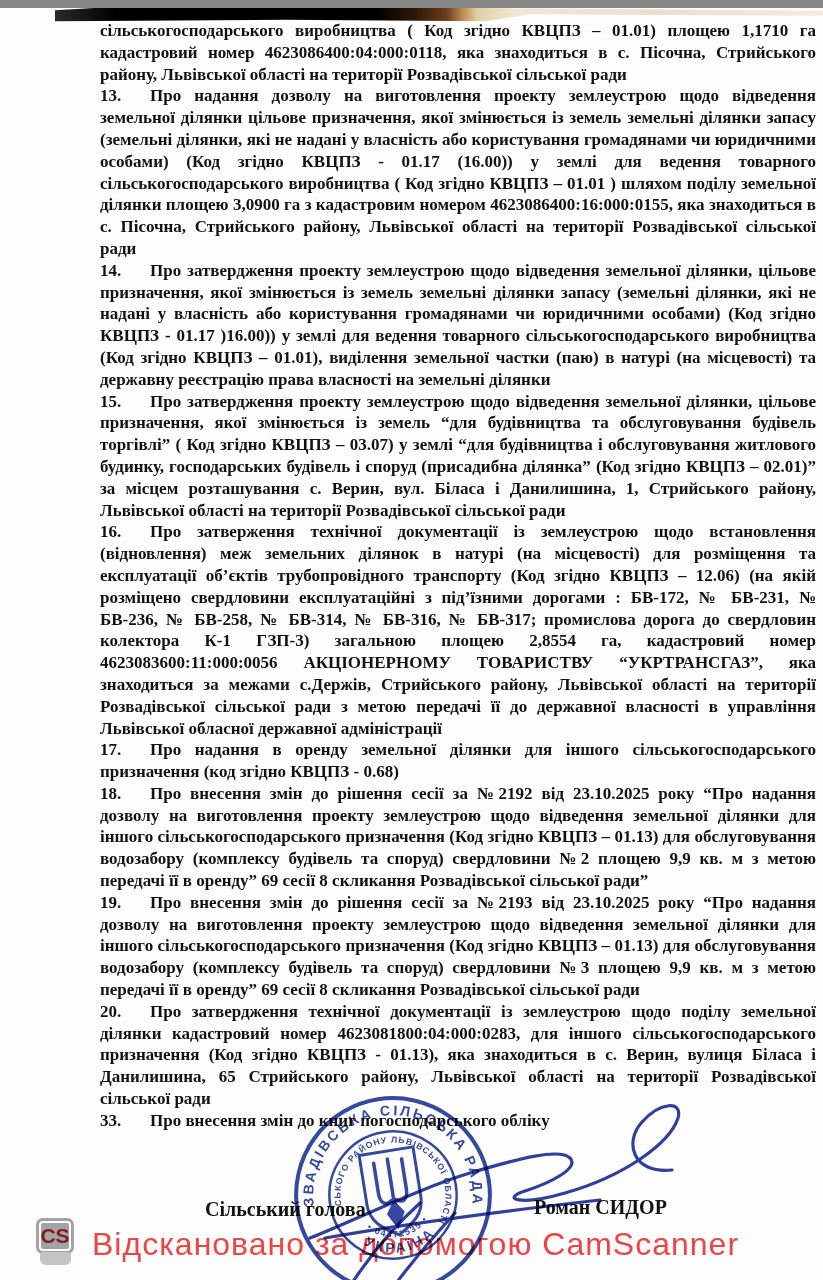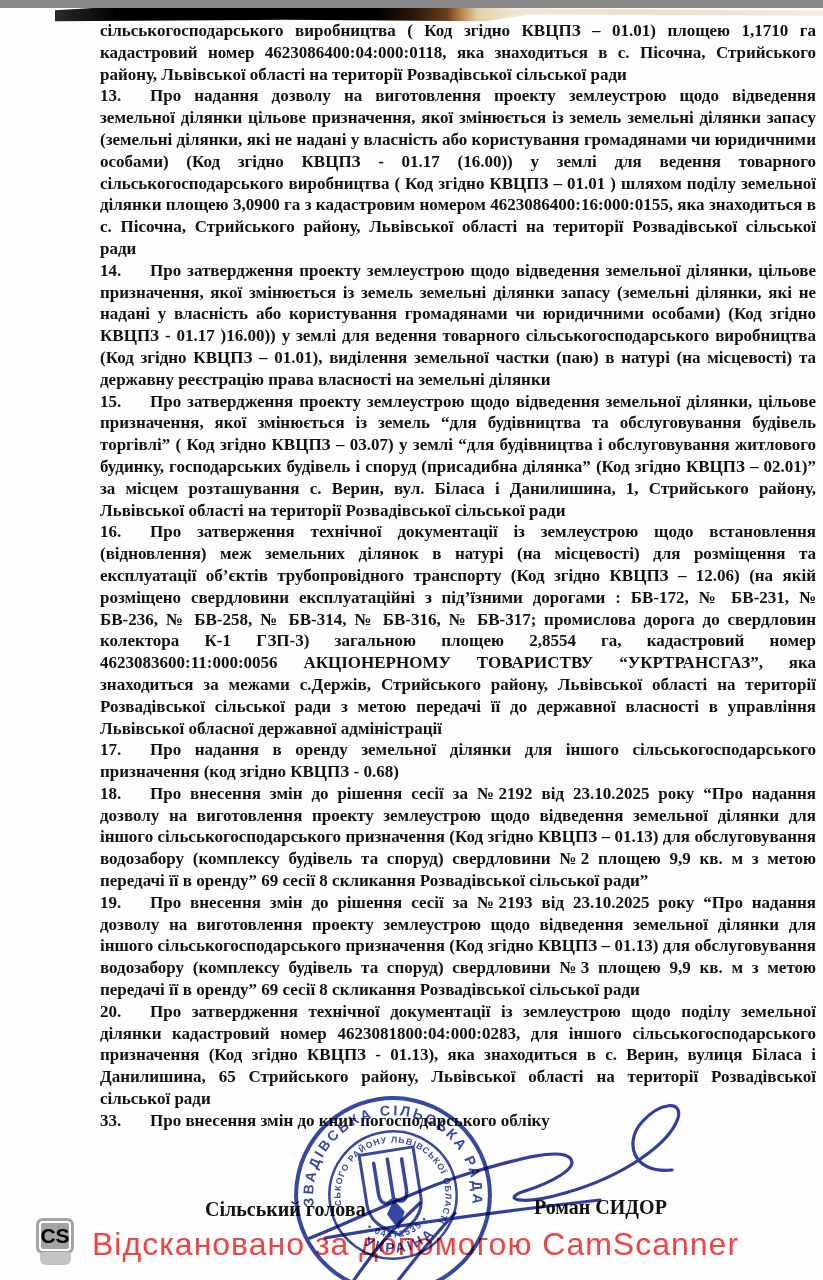--- a/index.html
+++ b/index.html
@@ -35,21 +35,21 @@
     position:absolute;left:270px;top:1078px;width:440px;height:210px;
     z-index:4;mix-blend-mode:multiply;opacity:.92;
   }
   
   .watermark{position:absolute;left:36px;top:1210px;z-index:2;display:flex;align-items:flex-start;mix-blend-mode:multiply;}
   .cs-badge{position:relative;width:44px;height:50px;}
   .cs-badge .cs-top{
     position:absolute;left:0;top:0;width:38px;height:36px;
     background:#a4a4a4;border-radius:7px;
     display:flex;align-items:center;justify-content:center;
-    font-family:"Liberation Sans",sans-serif;font-weight:bold;font-size:21px;color:#000000;
+    font-family:"Liberation Sans",sans-serif;font-weight:bold;font-size:21px;color:#7f1d1d;
     box-shadow:inset 0 0 0 3px #a4a4a4, inset 0 0 0 5px #ffffff;
   }
   .cs-badge .cs-bottom{
     position:absolute;left:4px;top:34px;width:31px;height:13px;
     background:#c6c6c6;border-radius:3px 3px 6px 6px;
   }
   .wm-label{
     margin-left:12px;margin-top:8px;
     font-family:"Liberation Sans",sans-serif;font-size:32px;font-weight:400;
     color:#ef4444;letter-spacing:1px;white-space:nowrap;

